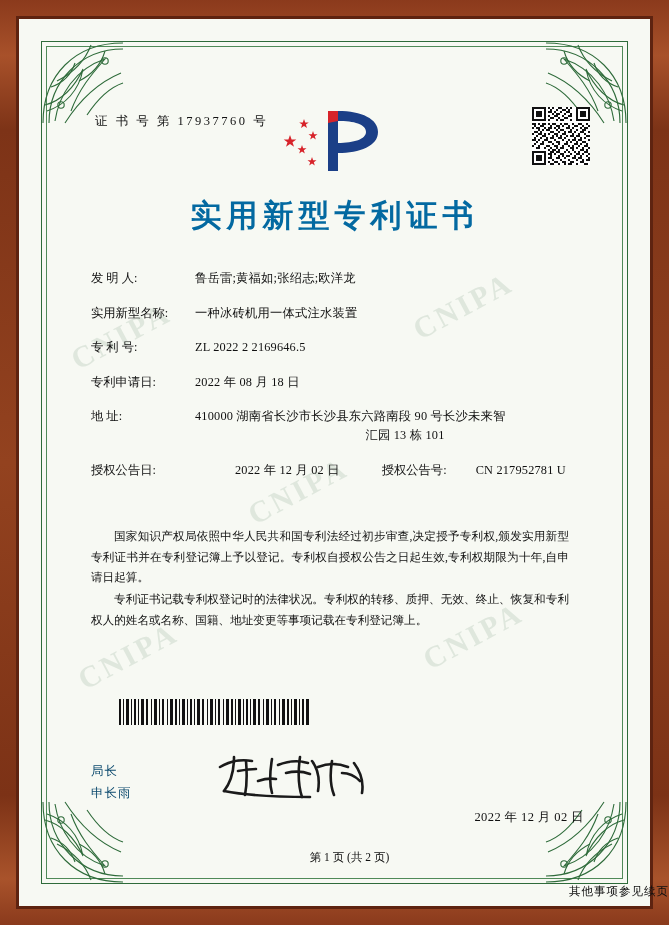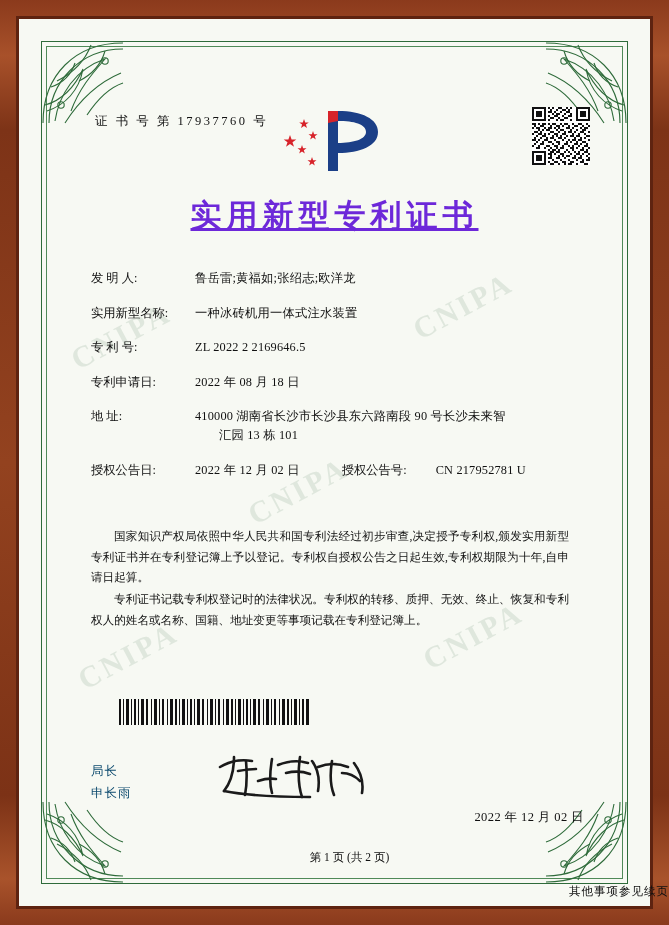--- a/index.html
+++ b/index.html
@@ -114,23 +114,22 @@
   }
 
   .main-title {
     position: absolute;
     top: 176px;
     left: 0; width: 631px;
     text-align: center;
     font-size: 31px;
     font-weight: 700;
     letter-spacing: 5px;
-    color: #6d28d9;
+    color: #0369a1;
     font-family: "Liberation Serif", "DejaVu Serif", serif;
-    text-decoration: underline;
   }
 
   .fields {
     position: absolute;
     left: 72px;
     top: 250px;
     width: 500px;
     font-size: 12.3px;
     color: #111;
   }
@@ -142,28 +141,28 @@
   }
   .lbl {
     flex: 0 0 104px;
     letter-spacing: 0px;
     white-space: nowrap;
   }
   .val {
     flex: 1 1 auto;
     letter-spacing: 0.2px;
   }
-  .val .sub { display: block; margin-left: 24px; }
+  .val .sub { display: block; margin-left: 24px; text-align: center; }
 
   .row-two {
     display: flex;
     margin-bottom: 15.5px;
     line-height: 1.55;
   }
-  .half { display: flex; }
+  .half { display: flex; gap: 40px; }
   .half .lbl { flex: 0 0 104px; }
   .half2 { margin-left: 42px; display: flex; }
   .half2 .lbl2 { flex: 0 0 86px; white-space: nowrap; display: flex; justify-content: space-between; }
 
   .para {
     position: absolute;
     left: 72px;
     top: 508px;
     width: 490px;
     font-size: 11.6px;

